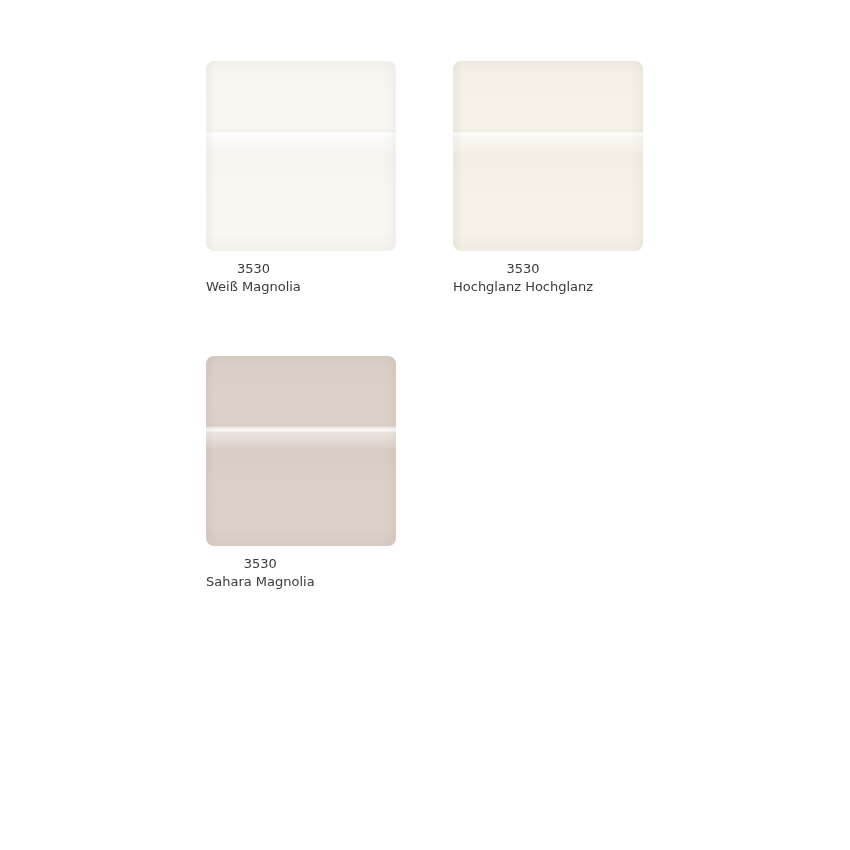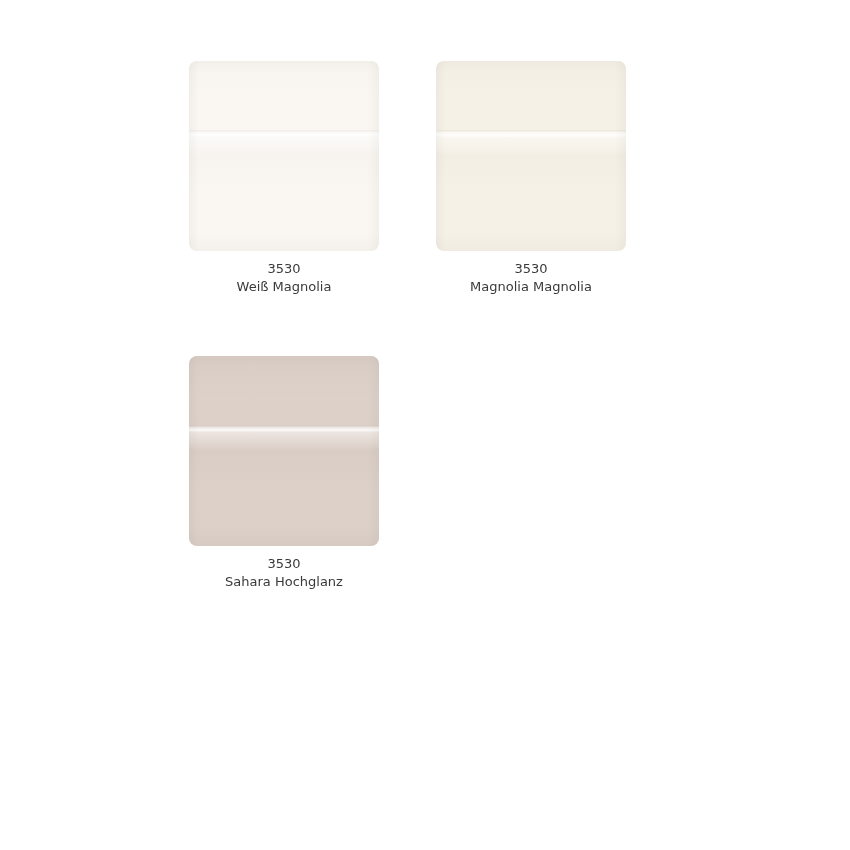--- a/index.html
+++ b/index.html
@@ -23,21 +23,21 @@
     display: grid;
     grid-template-columns: 190px 190px;
     column-gap: 57px;
     row-gap: 60px;
   }
 
   .swatch-card {
     width: 156px;
     display: flex;
     flex-direction: column;
-    align-items: center;
+    align-items: flex-start;
   }
 
   
   .swatch-panel {
     position: relative;
     width: 190px;
     height: 190px;
     border-radius: 8px;
     overflow: hidden;
     background: var(--base);
@@ -120,29 +120,29 @@
   </div>
 
   <div class="swatch-card">
     <div class="swatch-panel" style="--base: #f6f1e6;">
       <div class="panel-shade"></div>
       <div class="panel-highlight"></div>
       <div class="panel-sides"></div>
     </div>
     <div class="swatch-caption" style="color: rgb(58, 58, 58);">
       <span class="swatch-code">3530</span>
-      <span class="swatch-name">Magnolia Magnolia</span>
+      <span class="swatch-name">Hochglanz Hochglanz</span>
     </div>
   </div>
 
   <div class="swatch-card">
     <div class="swatch-panel" style="--base: #dccfc7;">
       <div class="panel-shade"></div>
       <div class="panel-highlight"></div>
       <div class="panel-sides"></div>
     </div>
     <div class="swatch-caption" style="color: rgb(58, 58, 58);">
       <span class="swatch-code">3530</span>
-      <span class="swatch-name">Sahara Hochglanz</span>
+      <span class="swatch-name">Sahara Magnolia</span>
     </div>
   </div>
 
 </div>
 
 </body></html>

